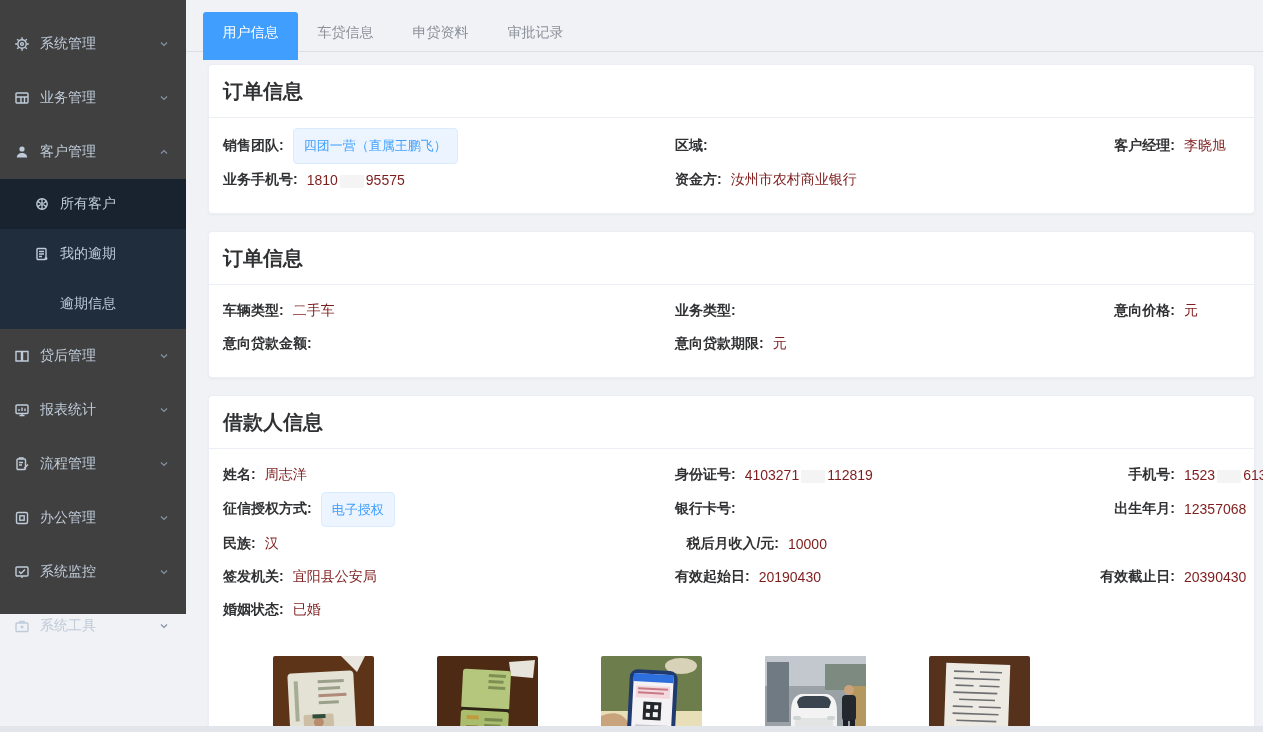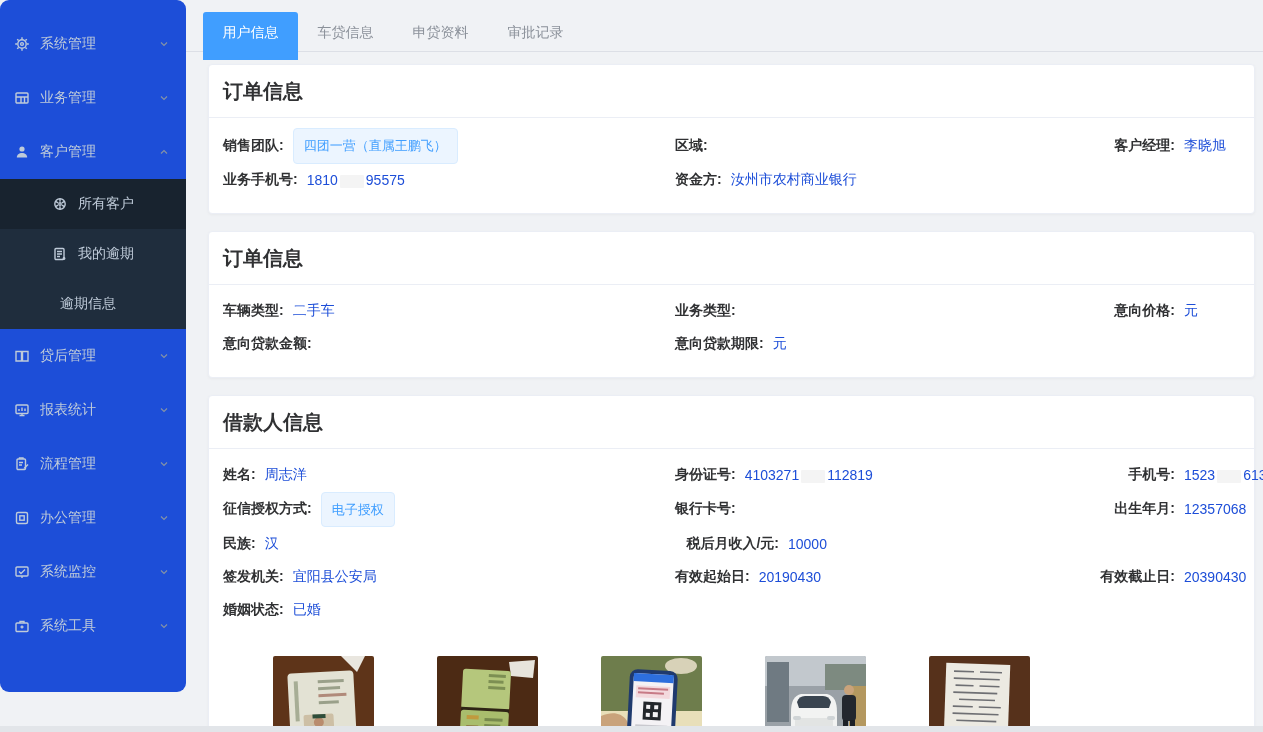--- a/index.html
+++ b/index.html
@@ -1,27 +1,27 @@
 <!DOCTYPE html>
 <html><head>
 <meta charset="utf-8">
 <style>
   * { margin:0; padding:0; box-sizing:border-box; }
   html,body { width:1263px; height:732px; overflow:hidden; background:#f0f2f5;
     font-family:"Liberation Sans", sans-serif; font-size:14px; color:#303133; }
 
   
-  .sidebar { position:absolute; left:0; top:0; width:186px; height:692px;
-    background:#1d4ed8; z-index:5;border-radius:9px; }
+  .sidebar { position:absolute; left:0; top:0; width:186px; height:614px;
+    background:#404040; z-index:5; }
   .menu-item { position:relative; height:54px; display:flex; align-items:center;
     padding-left:14px; color:#bfcbd9; cursor:pointer; }
   .menu-item .mi-icon { width:16px; height:16px; margin-right:10px; flex:0 0 16px; }
   .menu-item .chev { position:absolute; right:16px; top:50%; margin-top:-6px; }
   .submenu { background:#1f2d3d; }
-  .submenu .menu-item { height:50px; padding-left:52px; }
+  .submenu .menu-item { height:50px; padding-left:34px; }
   .submenu .menu-item.active { background:rgba(0,0,0,0.22); }
   .submenu .no-icon { padding-left:60px; }
   .sidebar-top-pad { height:17px; }
   svg.ico { stroke:#bfcbd9; fill:none; stroke-width:1.4; }
   svg.chev-ico { stroke:#8492a6; fill:none; stroke-width:1.6; }
 
   
   .main { position:absolute; left:186px; top:0; width:1077px; height:732px; }
 
   
@@ -35,21 +35,21 @@
   .cards { padding:12px 8px 0 22px; }
   .card { background:#ffffff; border:1px solid #ebeef5; border-radius:4px;
     box-shadow:0 1px 3px rgba(0,0,0,0.04); margin-bottom:17px; }
   .card-title { padding:13px 14px 12px; font-weight:700; font-size:20px;
     color:#303133; border-bottom:1px solid #ebeef5; }
   .card-body { padding:10px 14px 16px; }
   .frow { display:grid; grid-template-columns:452px 396px 1fr; align-items:center;
     min-height:33px; }
   .fld { display:flex; align-items:center; white-space:nowrap; overflow:visible; }
   .lab { font-weight:700; color:#303133; margin-right:9px; }
-  .val { color:#1d4ed8; }
+  .val { color:#7f1d1d; }
   .col3 .lab { display:inline-block; width:104px; text-align:right; }
   .redact { display:inline-block; width:24px; height:13px; background:#f4f4f4;
     border-radius:1px; margin:0 2px; vertical-align:middle; }
   .tag { display:inline-block; background:#ecf5ff; border:1px solid #d9ecff;
     color:#409eff; border-radius:4px; padding:9px 10px; font-size:13px; line-height:1.2; }
 
   
   .photo-row { display:flex; gap:63px; padding-left:50px; margin-top:30px; }
   .photo { width:101px; text-align:center; cursor:pointer; }
   .photo svg { display:block; width:101px; height:101px; border-radius:2px; }

